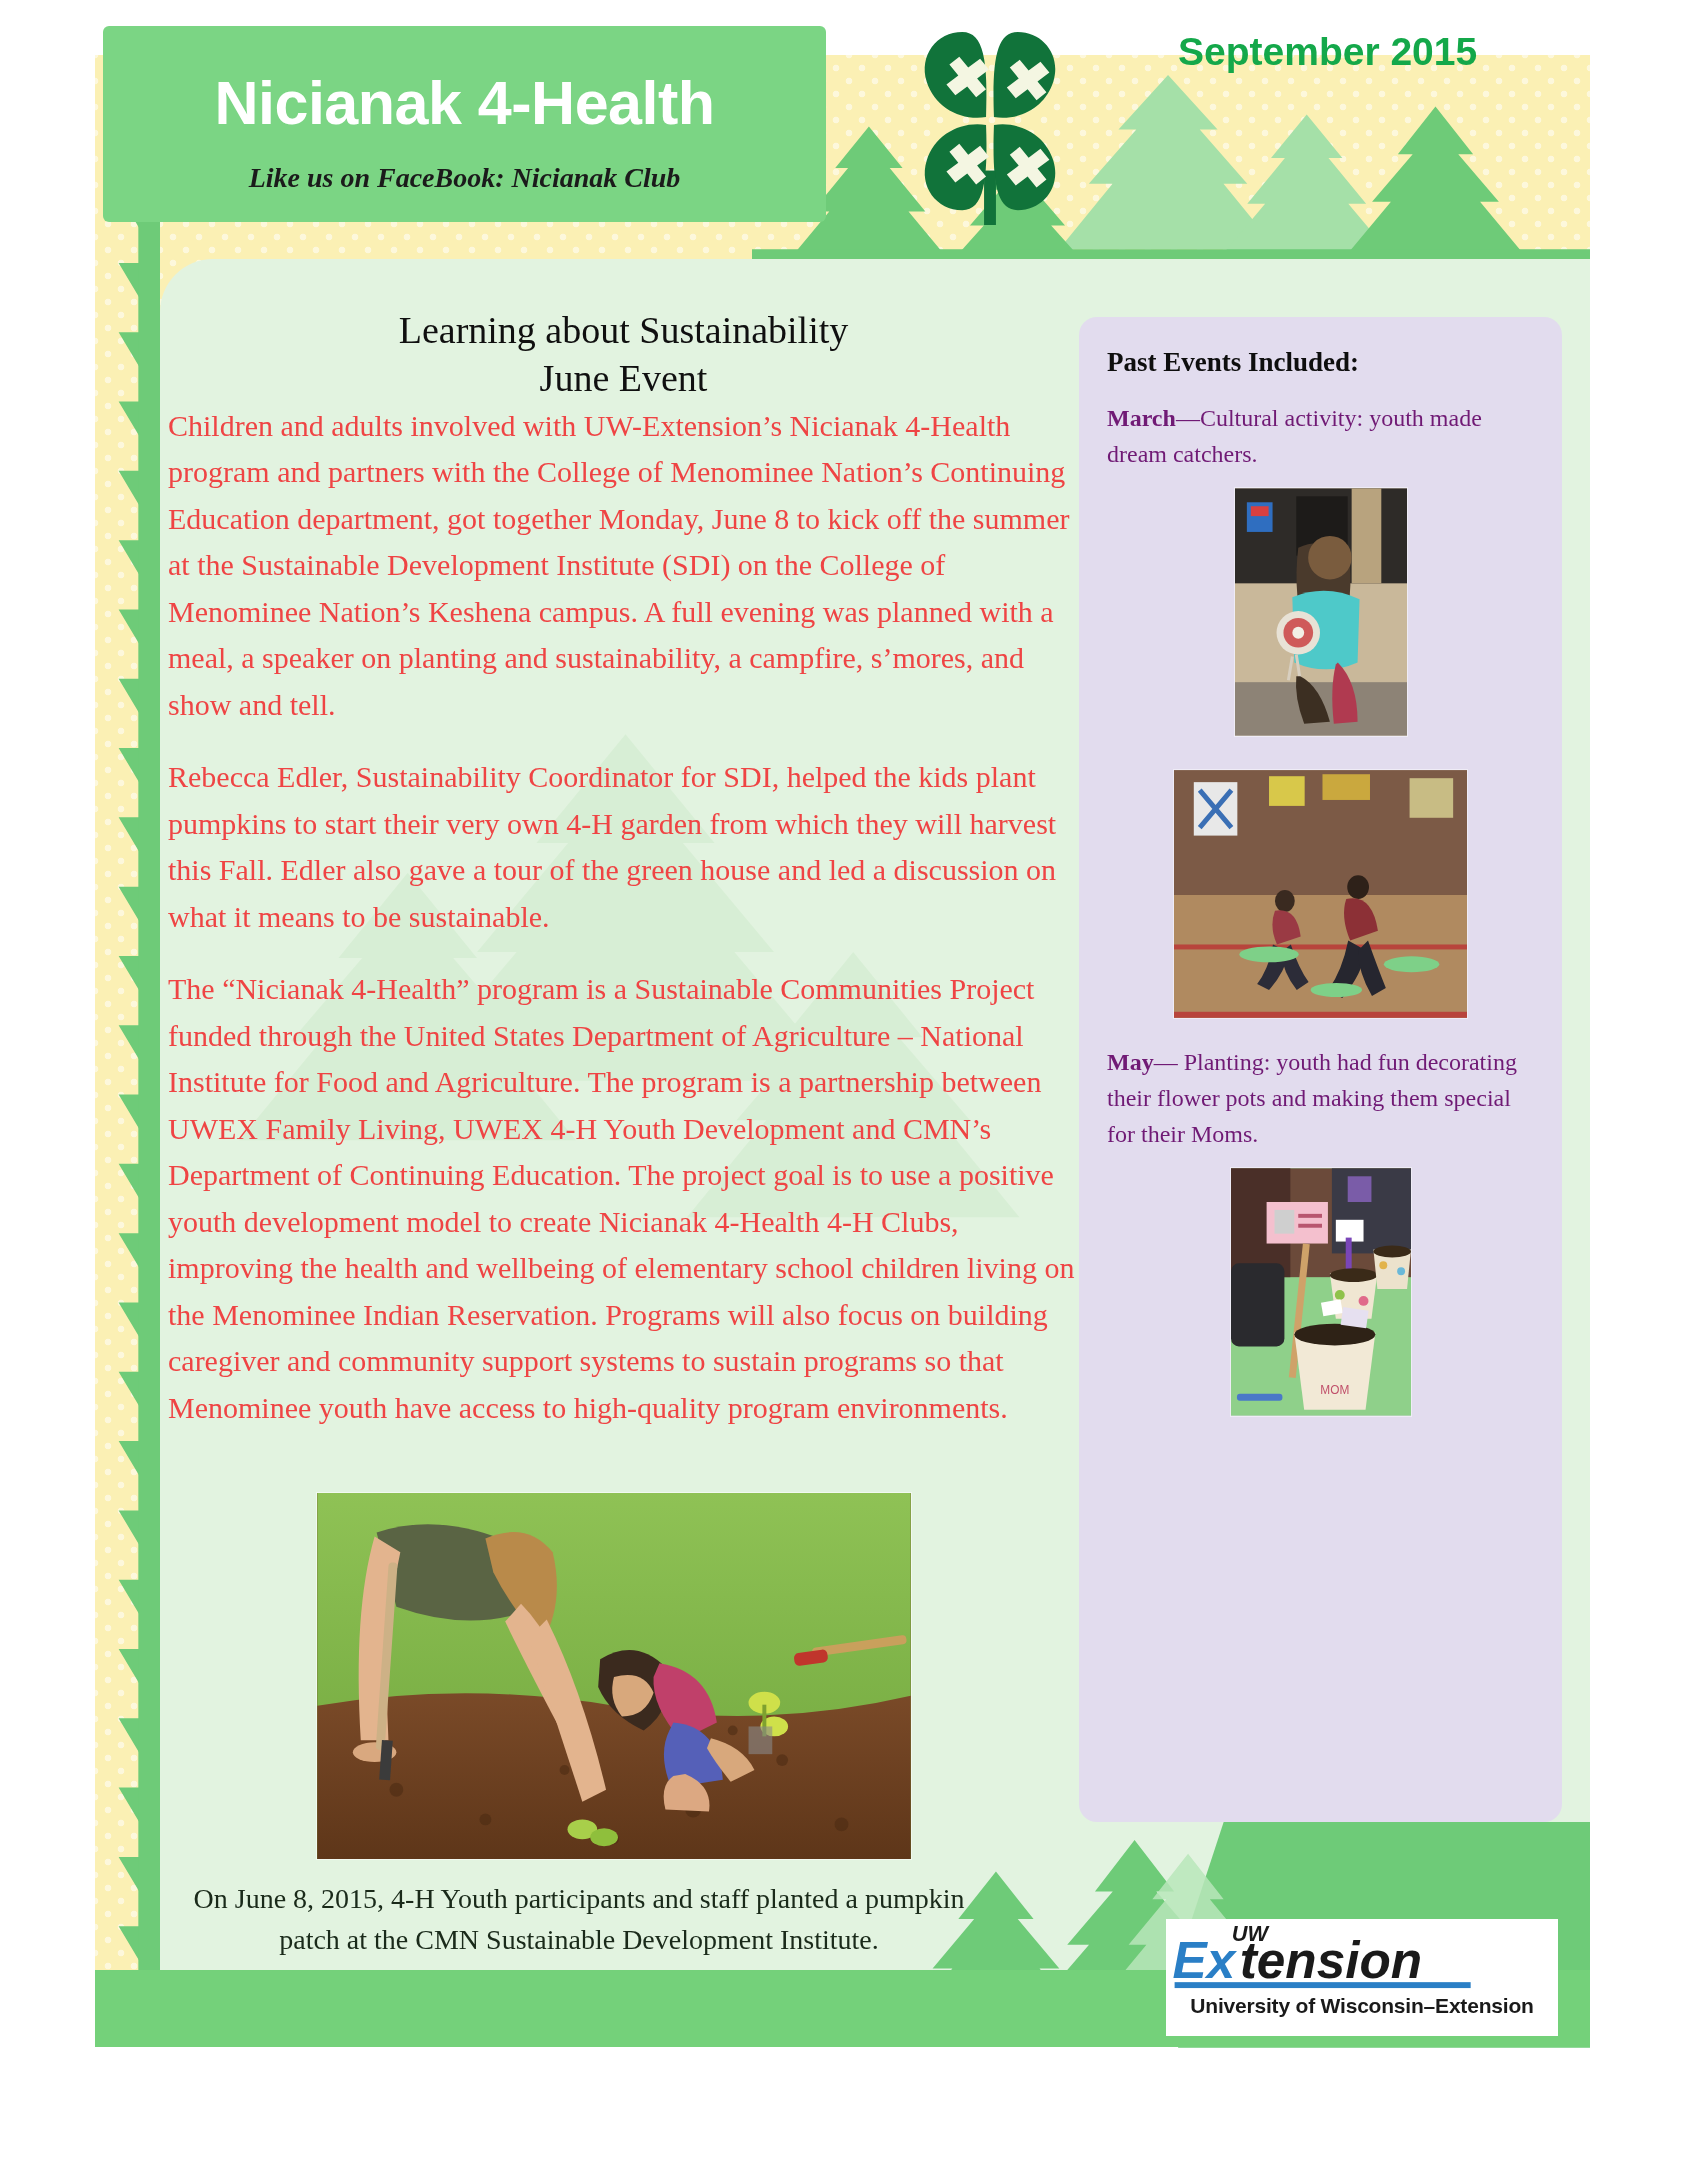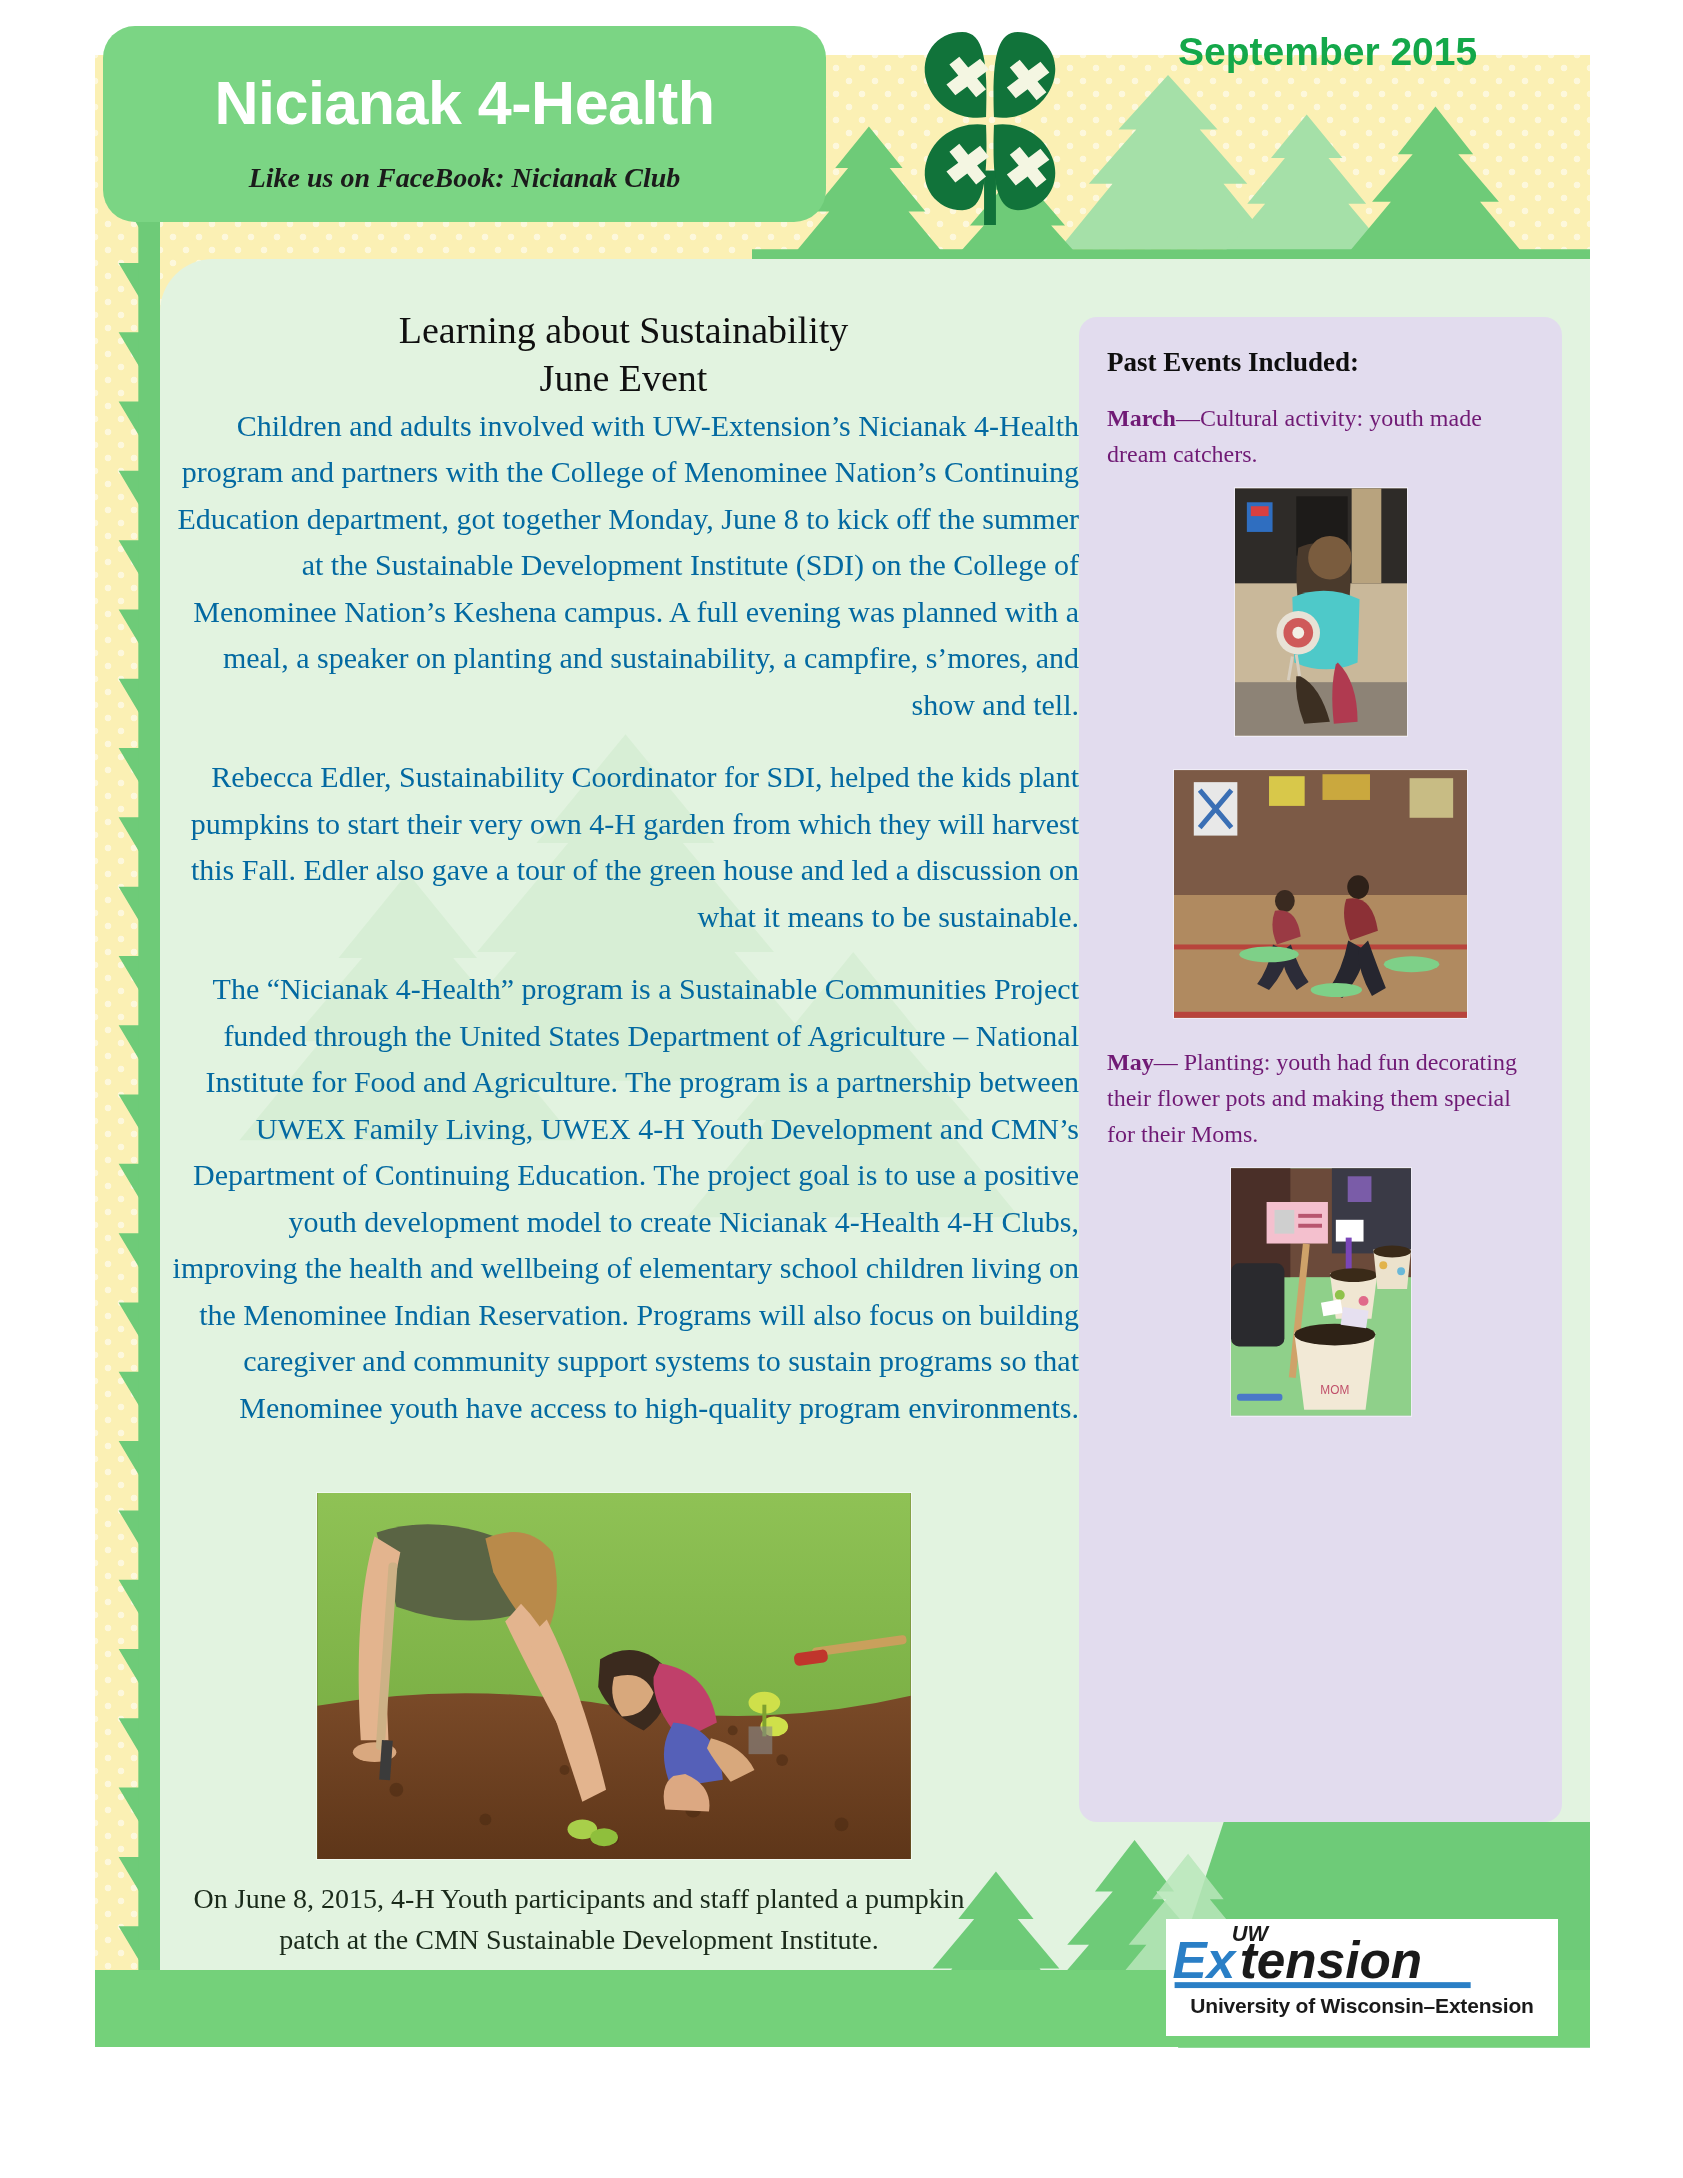--- a/index.html
+++ b/index.html
@@ -67,21 +67,21 @@
     left: 891px; top: 1812px; width: 699px; height: 236px;
     overflow: hidden;
   }
 
   
   #title-box {
     position: absolute;
     left: 103px; top: 26px;
     width: 723px; height: 196px;
     background: #7bd584;
-    border-radius: 32px;
+    border-radius: 6px;
     z-index: 6;
   }
   #title-main {
     color: #ffffff;
     font-family: "Liberation Sans", sans-serif;
     font-weight: bold;
     font-size: 61px;
     letter-spacing: -0.5px;
     text-align: center;
     padding-top: 42px;
@@ -123,23 +123,23 @@
   }
   #article-heading {
     text-align: center;
     font-size: 38px;
     color: #101010;
     line-height: 1.26;
   }
   .body-p {
     font-size: 30px;
     line-height: 1.55;
-    color: #0369a1;
+    color: #ef4444;
     margin: 0 0 26px 0;
-    text-align: right;
+    text-align: left;
   }
 
   
   #main-photo {
     position: absolute;
     left: 317px; top: 1493px;
     width: 594px; height: 366px;
     z-index: 5;
     background: #6b3f22;
     overflow: hidden;

